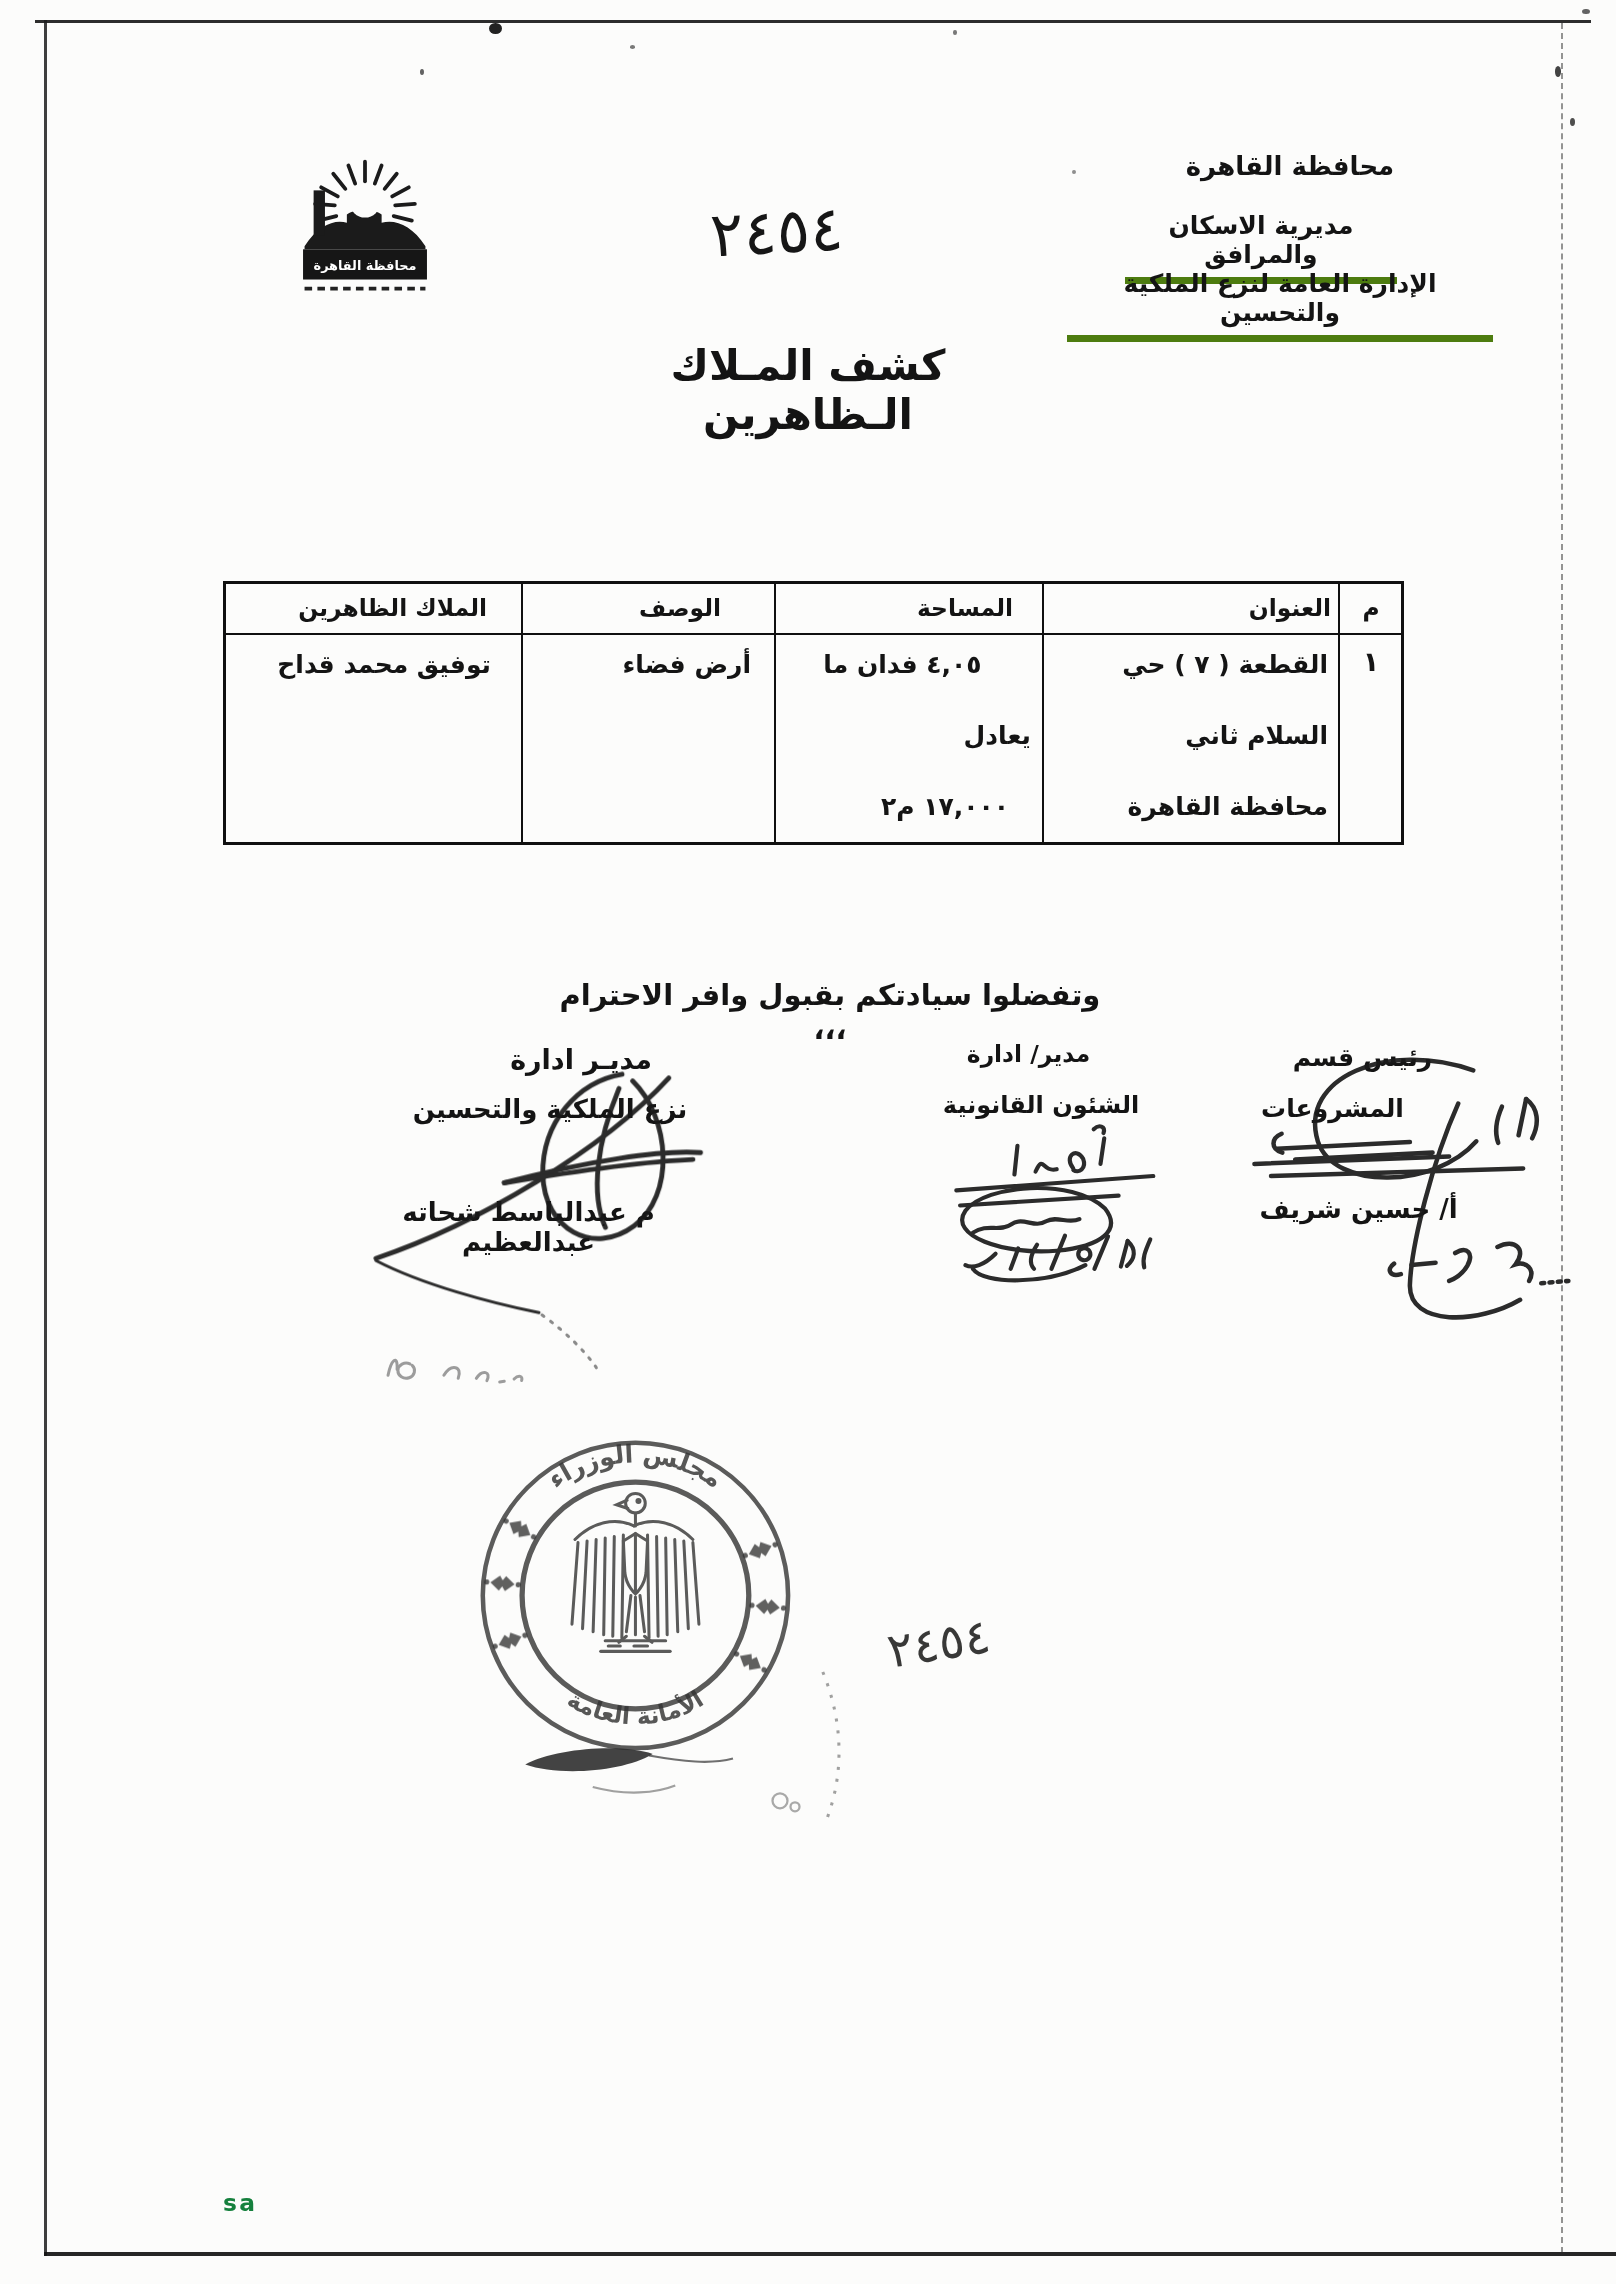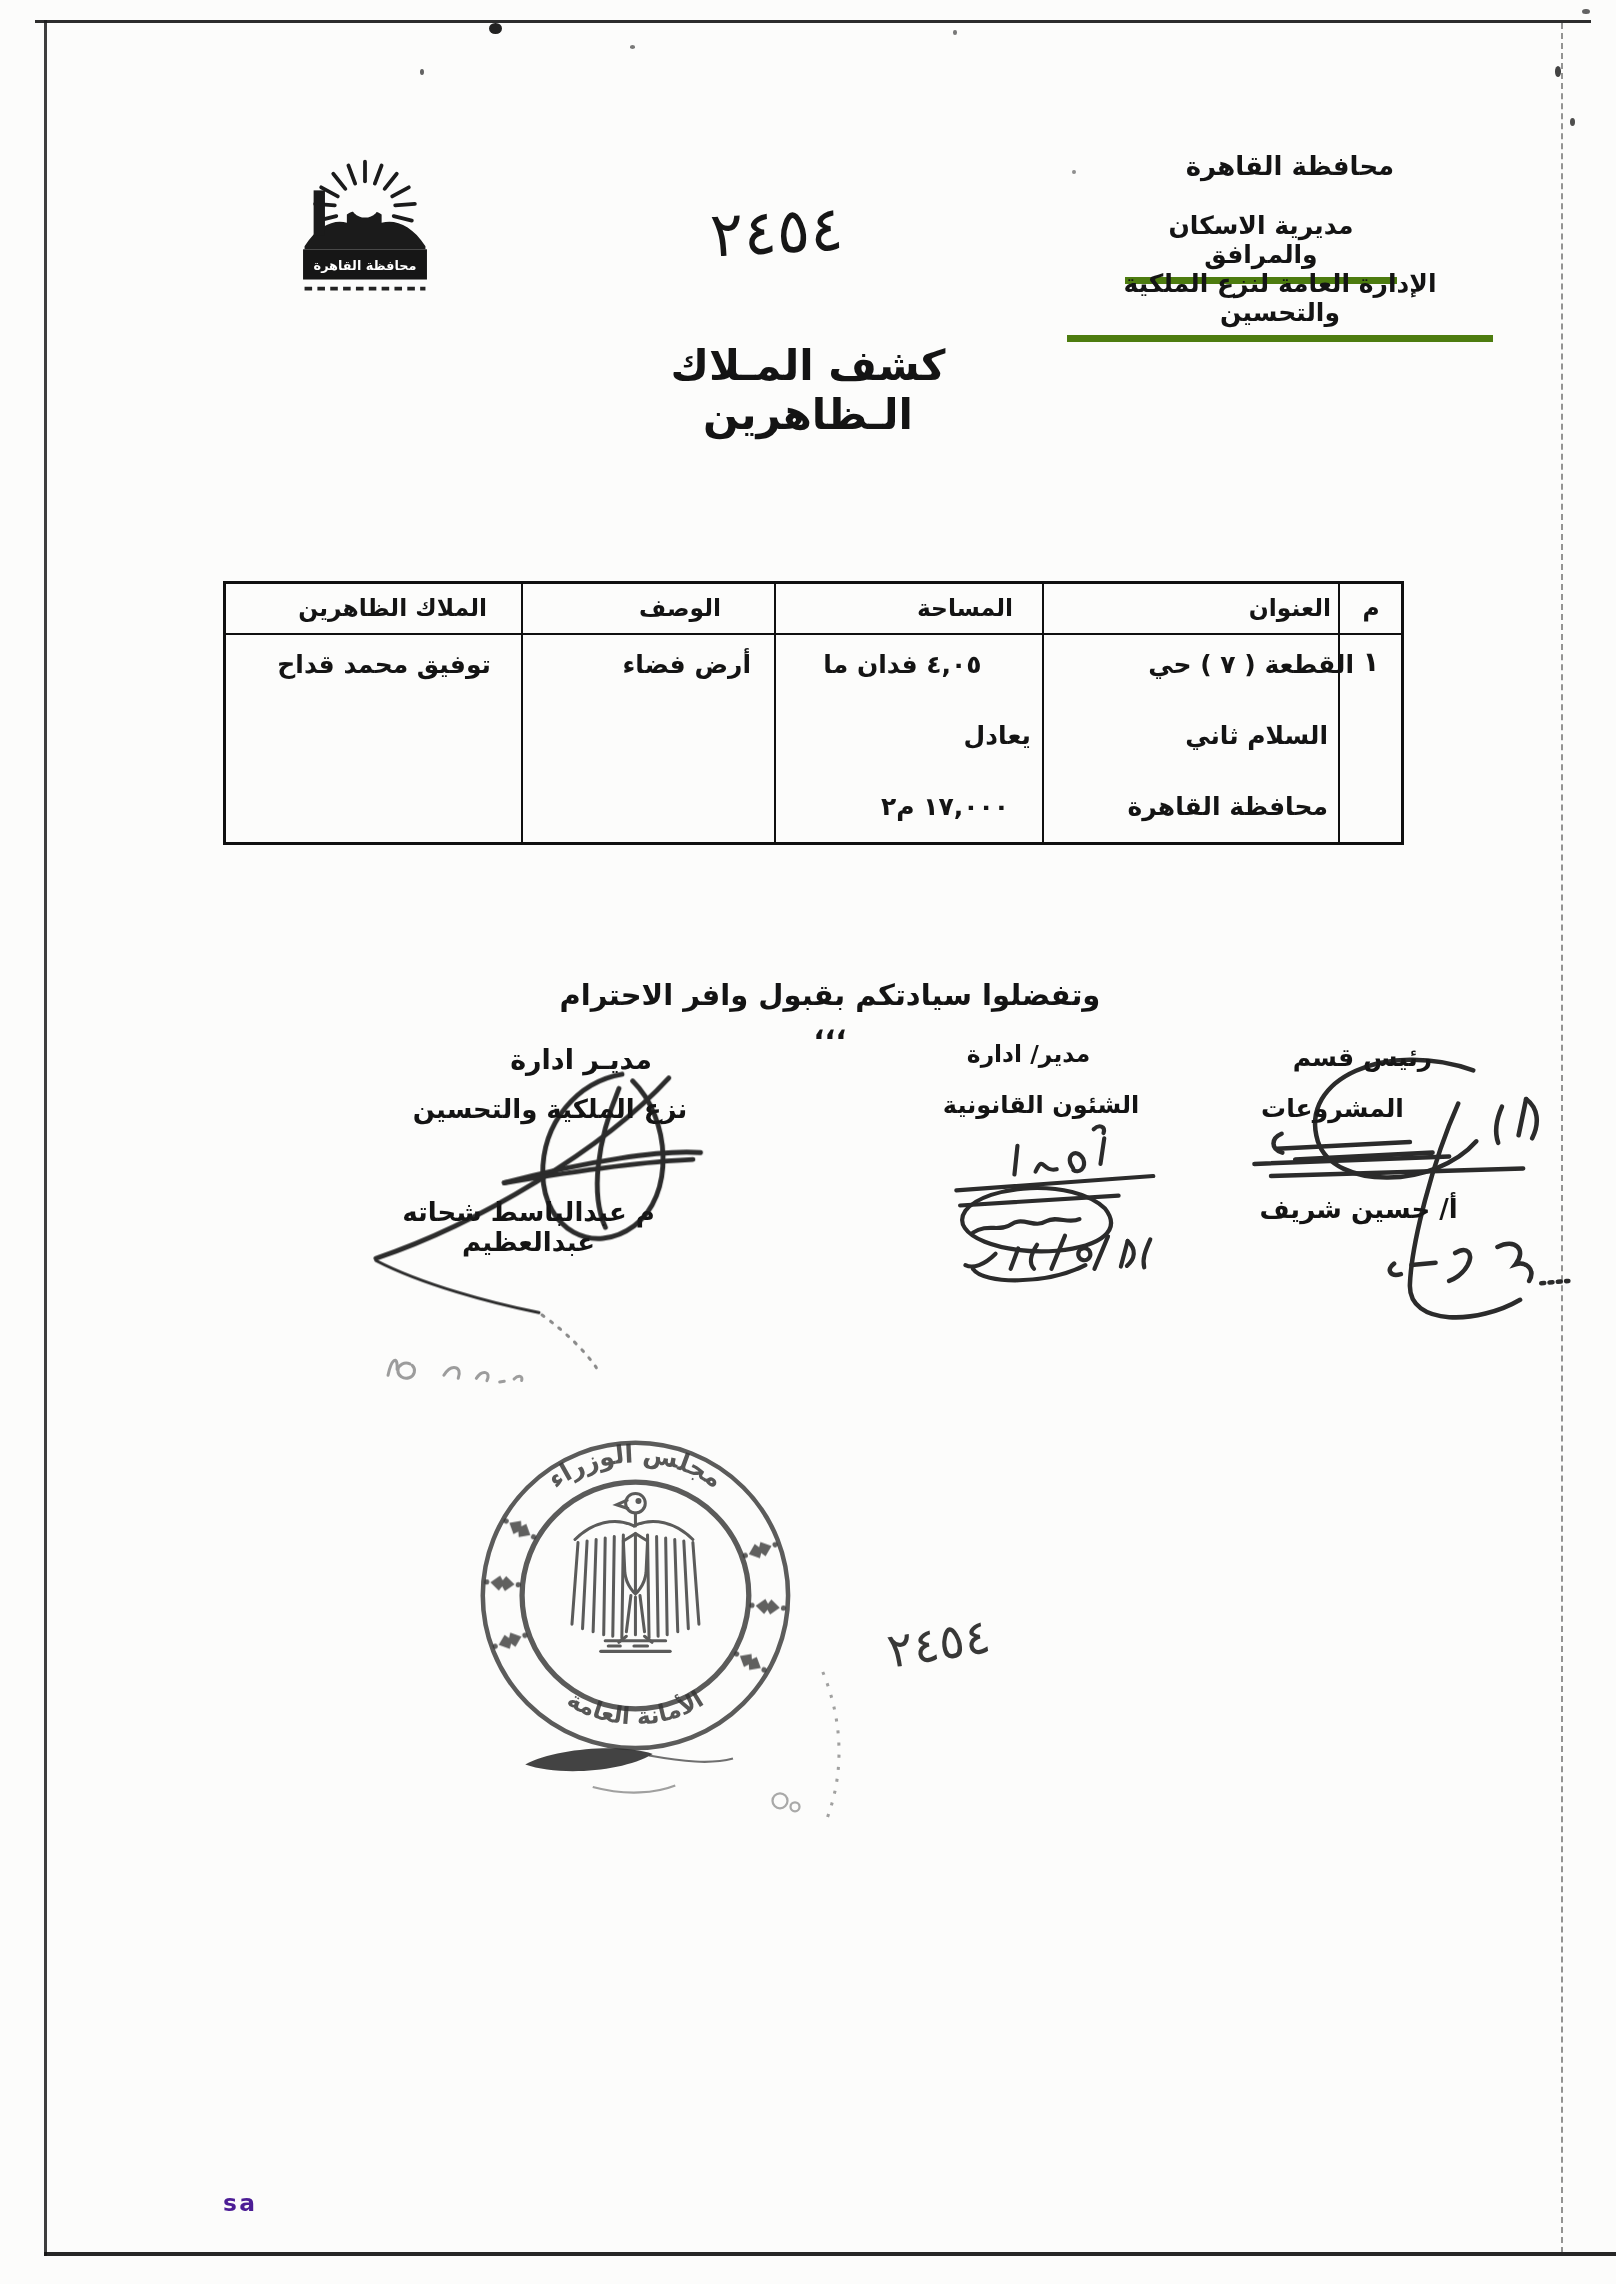--- a/index.html
+++ b/index.html
@@ -80,21 +80,21 @@
   <div class="abs tbl-v" style="left:1338px;"></div>
 
   <div class="abs ar th ctr" style="left:1338px;width:66px;">م</div>
   <div class="abs ar th rgt" style="left:1042px;width:289px;padding-right:7.5px;">العنوان</div>
   <div class="abs ar th rgt" style="left:774px;width:239px;padding-right:29px;">المساحة</div>
   <div class="abs ar th rgt" style="left:521px;width:200px;padding-right:53px;">الوصف</div>
   <div class="abs ar th rgt" style="left:223px;width:264px;padding-right:34px;">الملاك الظاهرين</div>
 
   <div class="abs ar cell-line ctr" style="left:1338px;top:643px;width:66px;font-size:27px;">١</div>
 
-  <div class="abs ar cell-line rgt" style="left:1042px;top:646px;width:286px;padding-right:10.6px;padding-left:26px;">القطعة ( ٧ ) حي</div>
+  <div class="abs ar cell-line rgt" style="left:1042px;top:646px;width:286px;padding-right:10.6px;">القطعة ( ٧ ) حي</div>
   <div class="abs ar cell-line rgt" style="left:1042px;top:717px;width:286px;padding-right:10.6px;">السلام ثاني</div>
   <div class="abs ar cell-line rgt" style="left:1042px;top:788px;width:286px;padding-right:10.6px;">محافظة القاهرة</div>
 
   <div class="abs ar cell-line rgt" style="left:774px;top:646px;width:257px;padding-right:9px;text-align:center;">٤,٠٥ فدان ما</div>
   <div class="abs ar cell-line rgt" style="left:774px;top:717px;width:257px;padding-right:9px;">يعادل</div>
   <div class="abs ar cell-line rgt" style="left:774px;top:788px;width:235px;padding-right:32px;">١٧,٠٠٠ م٢</div>
 
   <div class="abs ar cell-line rgt" style="left:521px;top:646px;width:230px;padding-right:22.6px;">أرض فضاء</div>
   <div class="abs ar cell-line rgt" style="left:223px;top:646px;width:268px;padding-right:30px;">توفيق محمد قداح</div>
 
@@ -236,21 +236,21 @@
   <svg class="abs" style="left:800px;top:1672px;" width="91" height="159" viewBox="0 0 120 210">
     <path d="M 30,0 C 55,60 60,130 35,195" fill="none" stroke="#444" stroke-width="4" stroke-dasharray="4 12" opacity="0.5"></path>
   </svg>
   <svg class="abs" style="left:768px;top:1787px;" width="45" height="38" viewBox="0 0 60 50">
     <circle cx="16" cy="18" r="10" fill="none" stroke="#555" stroke-width="3" opacity="0.5"></circle>
     <circle cx="36" cy="26" r="6" fill="none" stroke="#555" stroke-width="3" opacity="0.5"></circle>
   </svg>
 
   <div class="abs hand-num" style="left:887px;top:1615px;font-size:48px;letter-spacing:12px;transform:rotate(-9deg);opacity:.85;">٢٤٥٤</div>
 
-  <div class="abs" style="left:223px;top:2189px;font-size:23.4px;font-weight:bold;color:#4c1d95;letter-spacing:2.3px;">sa</div>
+  <div class="abs" style="left:223px;top:2189px;font-size:23.4px;font-weight:bold;color:#15803d;letter-spacing:2.3px;">sa</div>
 
   <div class="speck" style="left:489px;top:22.6px;width:13px;height:11.3px;"></div>
   <div class="speck" style="left:1555px;top:66px;width:6px;height:10.6px;opacity:.85;"></div>
   <div class="speck" style="left:1570px;top:118px;width:5.3px;height:8.3px;opacity:.8;"></div>
   <div class="speck" style="left:1582px;top:9px;width:7.5px;height:5.3px;opacity:.7;"></div>
   <div class="speck" style="left:420px;top:69px;width:3.8px;height:6px;opacity:.7;"></div>
   <div class="speck" style="left:630px;top:45px;width:5.3px;height:3.8px;opacity:.6;"></div>
   <div class="speck" style="left:953px;top:30px;width:3.8px;height:4.5px;opacity:.6;"></div>
   <div class="speck" style="left:1072px;top:170px;width:3.8px;height:3.8px;opacity:.5;"></div>
 

